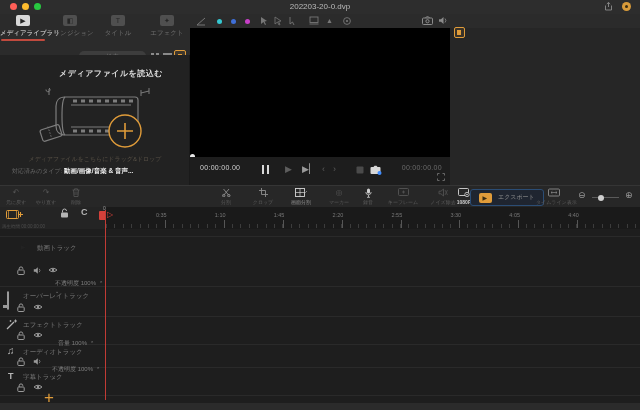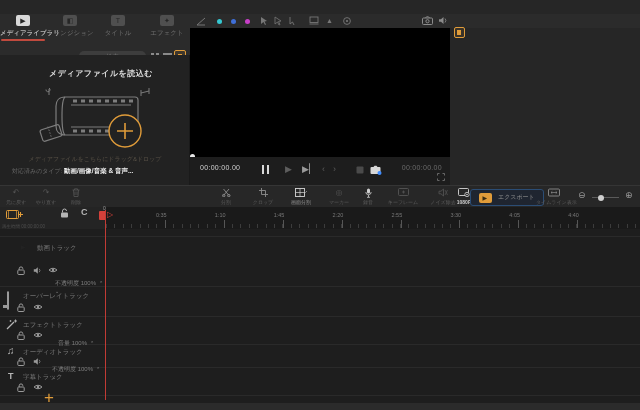--- a/index.html
+++ b/index.html
@@ -32,21 +32,21 @@
   .view-ic { position:absolute; top:39px; width:9px; height:8px; }
   .grid-ic { display:grid; grid-template-columns:3px 3px; grid-gap:1.5px; }
   .grid-ic i { width:3px; height:3px; background:#8a8a8a; }
   .list-ic i { display:block; width:9px; height:1.5px; background:#8a8a8a; margin-bottom:1.5px; }
   .folder-ic { position:absolute; left:174px; top:36px; width:12px; height:12px; border:1px solid #e09c3a; border-radius:2px;
                background:rgba(224,156,58,.12); }
   .folder-ic:after { content:""; position:absolute; left:3px; top:3px; width:4px; height:4px; background:#e09c3a; }
 
   
   .library { left:0; top:55px; width:190px; height:130px; background:#222222; border-right:1px solid #1a1a1a; }
-  .empty-title { position:absolute; left:6px; width:190px; top:13px; text-align:center; font-size:8px; font-weight:bold; color:#dcdcdc; letter-spacing:.5px; }
+  .empty-title { position:absolute; left:16px; width:190px; top:13px; text-align:center; font-size:8px; font-weight:bold; color:#dcdcdc; letter-spacing:.5px; }
   .illus { position:absolute; left:37px; top:30px; }
   .drop-hint { position:absolute; left:0; width:190px; top:100px; text-align:center; font-size:6px; color:#585146; }
   .supported { position:absolute; left:12px; top:112px; font-size:6px; color:#6a6a6a; white-space:nowrap; }
   .supported b { color:#ececec; font-size:6.5px; }
 
   
   .preview-top { left:190px; top:14px; width:450px; height:14px; background:#2b2b2b; }
   .pv-ic { position:absolute; top:2px; font-size:8px; color:#777; line-height:10px; }
   .pv-dot { position:absolute; top:5px; width:5px; height:5px; border-radius:50%; }
   .panel-toggle { position:absolute; left:264px; top:13px; width:11px; height:11px; border:1px solid #e09c3a; border-radius:2px; background:rgba(224,156,58,.1); }
@@ -104,20 +104,32 @@
   .add-track-btn { position:absolute; left:6px; top:2px; width:17px; height:11px; }
   .plus-big { position:absolute; left:44px; top:184px; font-size:17px; font-weight:300; color:#e09c3a; cursor:pointer; line-height:14px; }
   .hscroll { position:absolute; left:0; top:196px; width:640px; height:7px; background:#2b2b2b; }
   svg { display:block; }
 </style>
 </head>
 <body>
 
 <div class="app">
 
+  <div class="abs titlebar">
+    <span class="tl-dot" style="left:10px;background:#ff5f57"></span>
+    <span class="tl-dot" style="left:22px;background:#febc2e"></span>
+    <span class="tl-dot" style="left:34px;background:#28c840"></span>
+    <div class="win-title">202203-20-0.dvp</div>
+    <span class="share-ic" style="right:27px">
+      <svg width="9" height="9" viewBox="0 0 9 9">
+          <path d="M4.5 0.5 L4.5 5 M2.8 2 L4.5 0.5 L6.2 2 M1.5 3.5 L1.5 8 L7.5 8 L7.5 3.5" stroke="#8b8b8b" stroke-width="0.9" fill="none"></path>
+        </svg>
+    </span>
+    <span class="account-ic" style="right:9px"></span>
+  </div>
 
   <div class="abs left-top">
     <div class="tab active" style="left:0px">
       <div class="tab-ic">
           <span>▶</span>
         </div>
       <div class="tab-label">メディアライブラリ</div>
       <div class="tab-underline"></div>
     </div>
     <div class="tab" style="left:47px">

